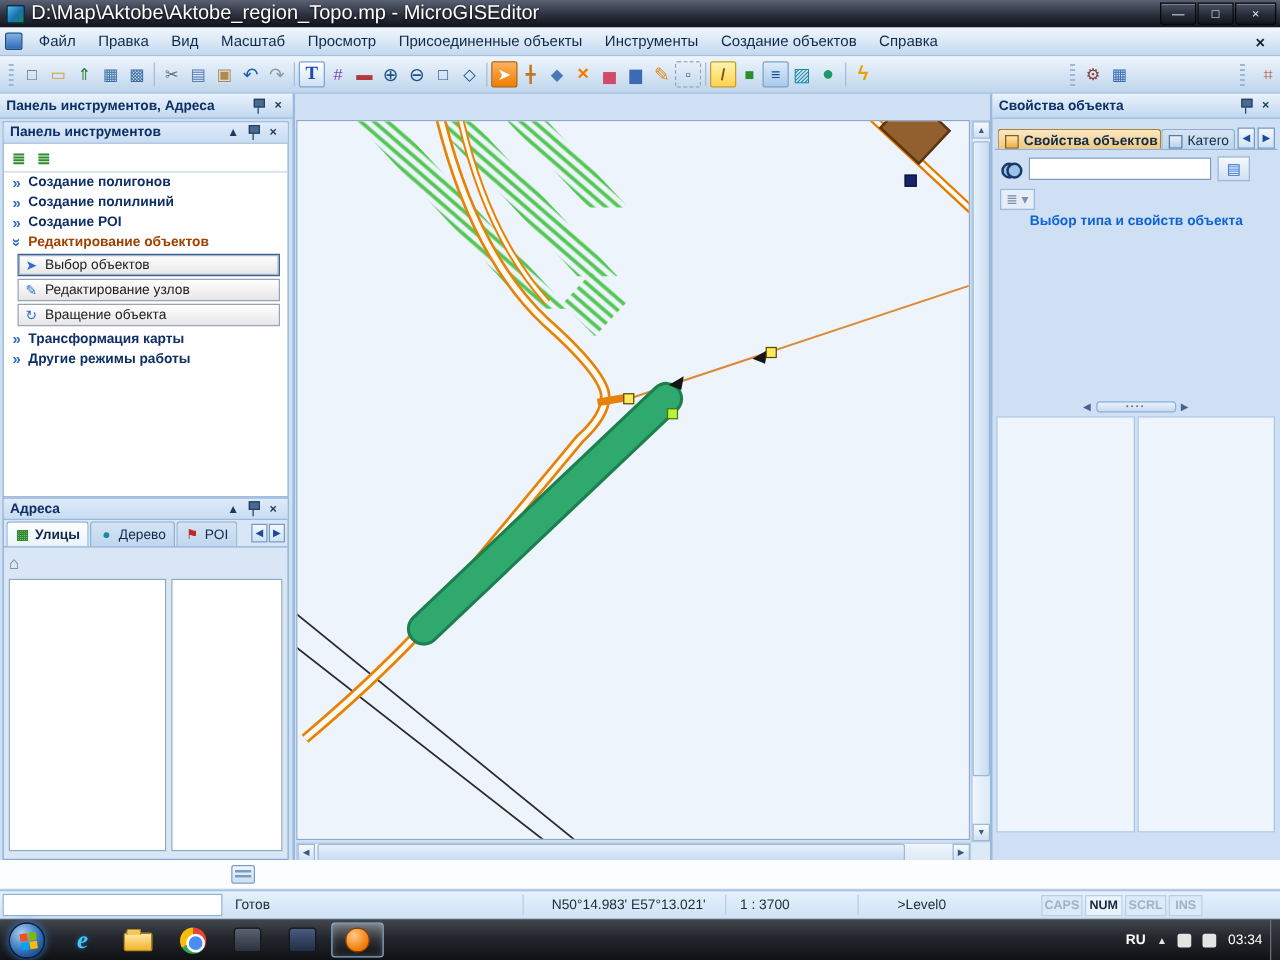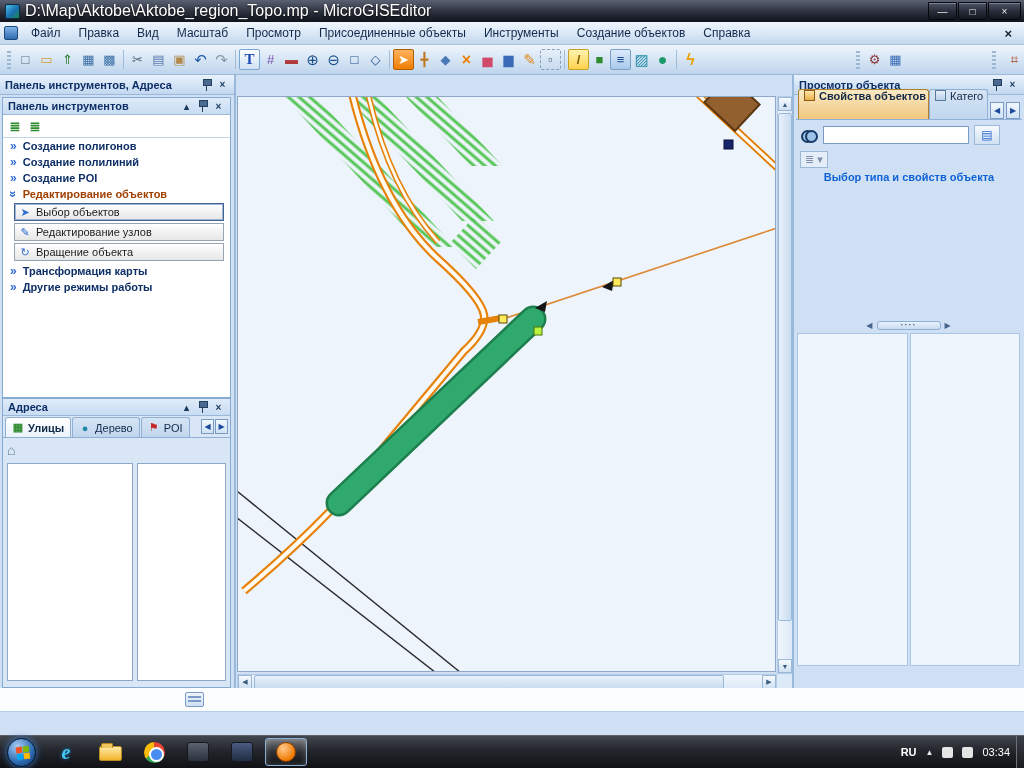--- a/index.html
+++ b/index.html
@@ -63,21 +63,21 @@
 #canvas svg{display:block}
 .vscroll{position:absolute;left:541px;top:21px;width:16px;height:578px;background:linear-gradient(90deg,#f0f6fc,#dce9f6);border:1px solid #b6cce4}
 .hscroll{position:absolute;left:1px;top:599px;width:540px;height:16px;background:linear-gradient(#f0f6fc,#dce9f6);border:1px solid #b6cce4}
 .sbbtn{position:absolute;width:14px;height:14px;display:flex;align-items:center;justify-content:center;font-size:7px;color:#3a5a7a;background:linear-gradient(#f6fafe,#cfe0f2);border:1px solid #9ab8d8}
 .vthumb{position:absolute;left:0;top:16px;width:14px;height:508px;background:linear-gradient(90deg,#e8f1fb,#c8dcf0);border:1px solid #9ab8d8;border-radius:2px}
 .hthumb{position:absolute;left:16px;top:0;height:14px;width:470px;background:linear-gradient(#e8f1fb,#c8dcf0);border:1px solid #9ab8d8;border-radius:2px}
 .scorner{position:absolute;left:541px;top:599px;width:16px;height:16px;background:#dce9f6}
 
 #rightpanel{position:absolute;left:792px;top:75px;width:232px;height:613px;background:#cfe0f4;border-left:2px solid #9ab8da}
 .rtabs{position:absolute;left:2px;top:21px;right:2px;height:24px;display:flex;align-items:flex-end;border-bottom:1px solid #8fb0d4;padding:0 2px}
-.rtab{height:30px;display:flex;align-items:flex-start;gap:4px;padding:0 5px;border:1px solid #8fb0d4;border-bottom:none;border-radius:3px 3px 0 0;background:linear-gradient(#d6e4f4,#c0d6ee);white-space:nowrap;overflow:hidden;color:#122a4a}
+.rtab{height:16px;display:flex;align-items:flex-end;gap:4px;padding:0 5px;border:1px solid #8fb0d4;border-bottom:none;border-radius:3px 3px 0 0;background:linear-gradient(#d6e4f4,#c0d6ee);white-space:nowrap;overflow:hidden;color:#122a4a}
 .rtab.active{background:linear-gradient(#fbe9c4,#f0c87e);font-weight:bold;border-color:#b08030}
 .rtab.trunc{max-width:62px}
 .tabico{width:11px;height:11px;border:1px solid #8a5a1a;background:linear-gradient(#ffe6a8,#eab04a);flex:none}
 .tabico.t2{background:linear-gradient(#e8f1fb,#b8d0ea);border-color:#5a7a9a}
 .tnav{width:14px;height:17px;margin-left:2px;border:1px solid #7a9cc4;background:linear-gradient(#f2f8fe,#cfe2f4);color:#1d4a9a;font-size:8px;display:flex;align-items:center;justify-content:center;flex:none}
 .rsearch{position:absolute;left:2px;top:48px;right:2px;height:24px;display:flex;align-items:center;gap:5px;padding:0 5px}
 .rsearch input{width:146px;height:18px;border:1px solid #7a9cc4;background:#fff;font-size:11px;padding:0 3px}
 .rsbtn{width:26px;height:20px;border:1px solid #9ab8d8;background:linear-gradient(#f6fafe,#cfe0f2);color:#2f6bd0;font-size:12px;display:flex;align-items:center;justify-content:center}
 .rdrop{position:absolute;left:6px;top:74px;height:20px;display:flex;align-items:center}
 .dropbox{display:flex;align-items:center;gap:3px;padding:1px 4px;border:1px solid #9ab8d8;background:#e4edf8;color:#7d90a8}
@@ -332,21 +332,21 @@
     <div class="hscroll">
       <div class="sbbtn" style="left:0;top:0">◀</div>
       <div class="hthumb"></div>
       <div class="sbbtn" style="right:0;top:0">▶</div>
     </div>
     <div class="scorner"></div>
   </div>
 
   <div id="rightpanel">
     <div class="hdr">
-      <span>Просмотр объекта</span>
+      <span>Свойства объекта</span>
       <span class="sp"></span>
       <span class="pinico"></span>
       <span class="hctl">×</span>
     </div>
     <div class="rtabs">
       <div class="rtab active">
           <span class="tabico"></span>
           <span>Свойства объектов</span>
         </div>
       <div class="rtab trunc">
@@ -376,20 +376,34 @@
     <div class="rpanes">
       <div class="rpane"></div>
       <div class="rpane"></div>
     </div>
   </div>
 
   <div id="resultsrow">
     <span class="kbdico"></span>
   </div>
 
+  <div id="statusbar">
+    <input class="statinput" style="">
+    <span class="stattext" style="left:188px">Готов</span>
+    <span class="sdiv" style="left:418px"></span>
+    <span class="stattext" style="left:428px;width:150px;text-align:center">N50°14.983' E57°13.021'</span>
+    <span class="sdiv" style="left:580px"></span>
+    <span class="stattext" style="left:592px">1 : 3700</span>
+    <span class="sdiv" style="left:686px"></span>
+    <span class="stattext" style="left:718px">&gt;Level0</span>
+    <span class="flag" style="left:833px;width:33px">CAPS</span>
+    <span class="flag on" style="left:868px;width:30px">NUM</span>
+    <span class="flag" style="left:900px;width:33px">SCRL</span>
+    <span class="flag" style="left:935px;width:27px">INS</span>
+  </div>
 
   <div id="taskbar">
     <div class="orb">
         <span class="orbflag"></span>
       </div>
     <div class="tkslot">
         <span class="ie-e">e</span>
       </div>
     <div class="tkslot">
         <span class="folderico"></span>

